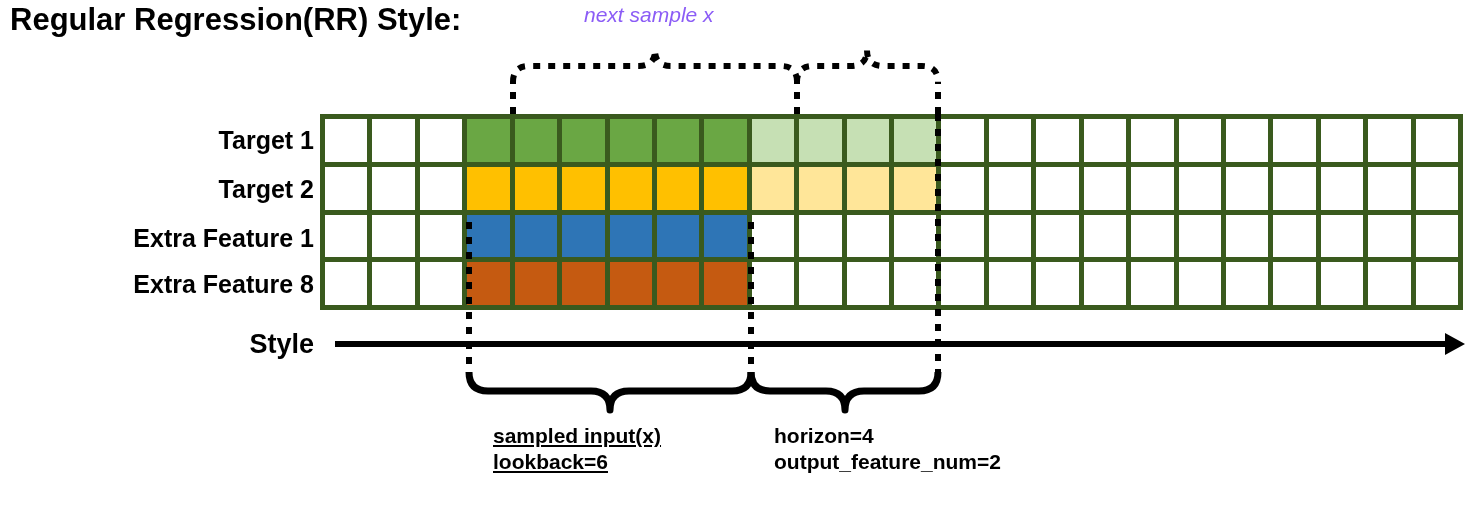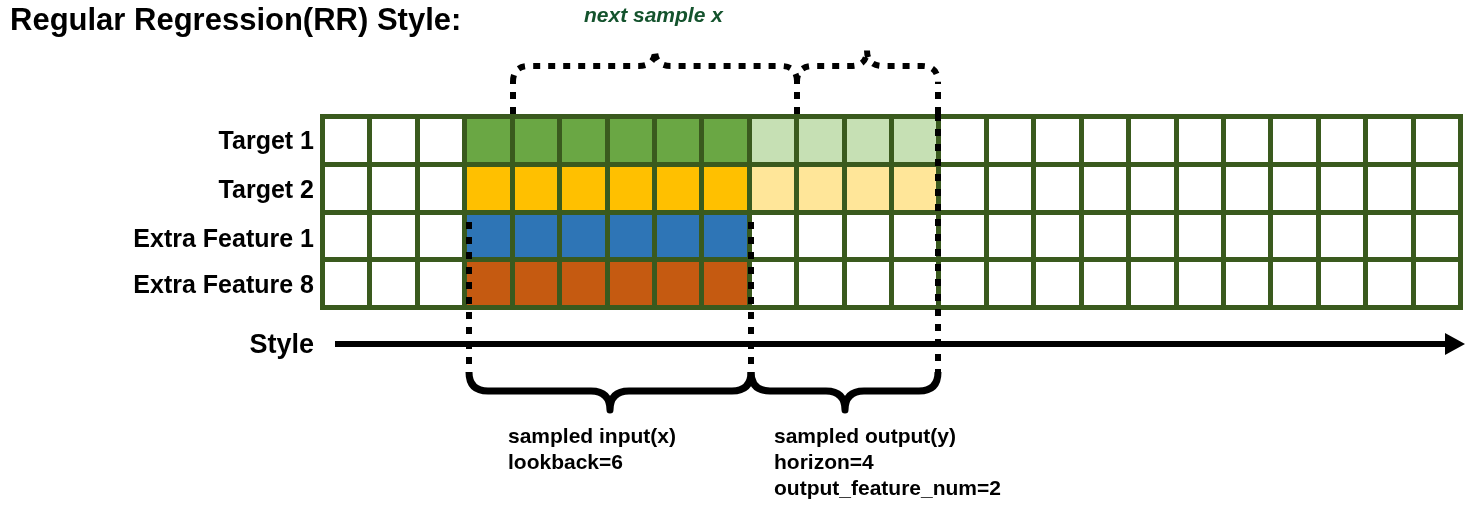--- a/index.html
+++ b/index.html
@@ -63,34 +63,34 @@
     border-bottom:11px solid transparent;
     border-left:20px solid #000;
   }
 
   
   #overlay{position:absolute;left:0;top:0;width:1476px;height:516px;pointer-events:none;}
 
   
   .top-note{
     position:absolute;
-    font-size:21px;font-style:italic;font-weight:700;color:#14532d;
+    font-size:21px;font-style:italic;font-weight:400;color:#8b5cf6;
     white-space:nowrap;
     text-align:right;
   }
   #note-next-x{left:584px;top:3px;}
   #note-next-y{left:817px;top:3px;}
 
   
   .caption{
     position:absolute;
     font-size:21px;font-weight:600;color:#000;
     line-height:26px;white-space:nowrap;
   }
-  #caption-input{left:508px;top:423px;}
+  #caption-input{left:493px;top:423px;text-decoration:underline;}
   #caption-output{left:774px;top:423px;}
   .caption div{white-space:nowrap;}
 </style>
 </head>
 <body>
 
 <div class="stage">
 
   <div id="page-title">Regular Regression(RR) Style:</div>
 
@@ -267,18 +267,17 @@
                L919,391
                Q938,391 938,372"></path>
     </g>
   </svg>
 
   <div class="caption" id="caption-input">
     <div>sampled input(x)</div>
     <div>lookback=6</div>
   </div>
   <div class="caption" id="caption-output">
-    <div>sampled output(y)</div>
     <div>horizon=4</div>
     <div>output_feature_num=2</div>
   </div>
 
 </div>
 
 </body></html>

